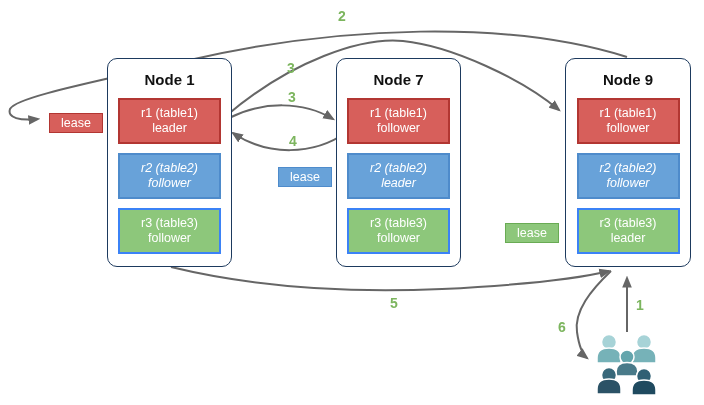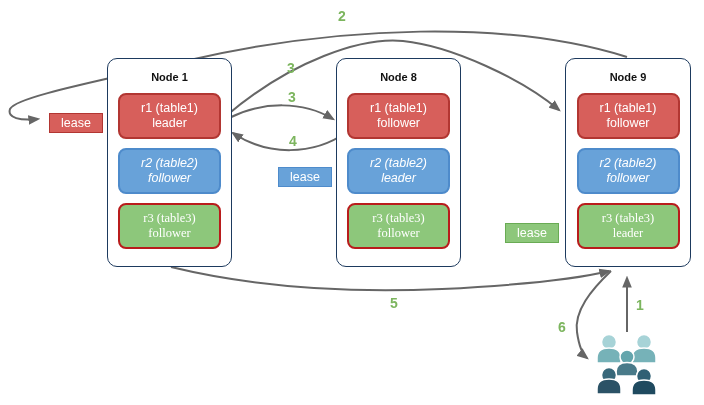--- a/index.html
+++ b/index.html
@@ -2,27 +2,27 @@
 <html><head>
 <meta charset="utf-8">
 <style>
   html,body{margin:0;padding:0;background:#fff;}
   .canvas{position:relative;width:704px;height:405px;background:#ffffff;overflow:hidden;
           font-family:"Liberation Sans",sans-serif;}
   .arrows{position:absolute;left:0;top:0;width:704px;height:405px;}
   .node{position:absolute;top:58px;width:125px;height:209px;background:#ffffff;
         border:1.5px solid #1d3a5e;border-radius:10px;box-sizing:border-box;
         display:flex;flex-direction:column;align-items:center;}
-  .node-title{font-weight:bold;font-size:11px;color:#111111;margin:12px 0 10px 0;}
-  .replica{width:103px;height:46px;border-radius:8px;display:flex;flex-direction:column;
+  .node-title{font-weight:bold;font-size:15px;color:#111111;margin:12px 0 10px 0;}
+  .replica{width:103px;height:46px;border-radius:0;display:flex;flex-direction:column;
            align-items:center;justify-content:center;color:#ffffff;font-size:12.5px;
            line-height:15px;margin-bottom:9px;box-sizing:border-box;text-align:center;}
   .replica.red{background:#d75f5b;border:2px solid #b23632;}
   .replica.blue{background:#68a2d9;border:2px solid #4e8bcb;font-style:italic;}
-  .replica.green{background:#8dc77b;border:2px solid #b91c1c;font-family:Liberation Serif, serif;}
+  .replica.green{background:#8dc77b;border:2px solid #3b82f6;}
   .lease{position:absolute;width:54px;height:20px;border-radius:0;color:#ffffff;
          font-size:12.5px;display:flex;align-items:center;justify-content:center;
          box-sizing:border-box;}
   .lease.red{left:49px;top:113px;background:#d75f5b;border:1.5px solid #b23632;}
   .lease.blue{left:278px;top:167px;background:#68a2d9;border:1.5px solid #4e8bcb;}
   .lease.green{left:505px;top:223px;background:#8dc77b;border:1.5px solid #69ab54;}
   .step{position:absolute;color:#7cb55e;font-weight:bold;font-size:14px;line-height:16px;}
   .users{position:absolute;left:585px;top:330px;}
 </style>
 </head>
@@ -55,21 +55,21 @@
       <div>r2 (table2)</div>
       <div>follower</div>
     </div>
     <div class="replica green">
       <div>r3 (table3)</div>
       <div>follower</div>
     </div>
   </div>
 
   <div class="node" style="left:336px">
-    <div class="node-title">Node 8</div>
+    <div class="node-title">Node 7</div>
     <div class="replica red">
       <div>r1 (table1)</div>
       <div>follower</div>
     </div>
     <div class="replica blue">
       <div>r2 (table2)</div>
       <div>leader</div>
     </div>
     <div class="replica green">
       <div>r3 (table3)</div>

